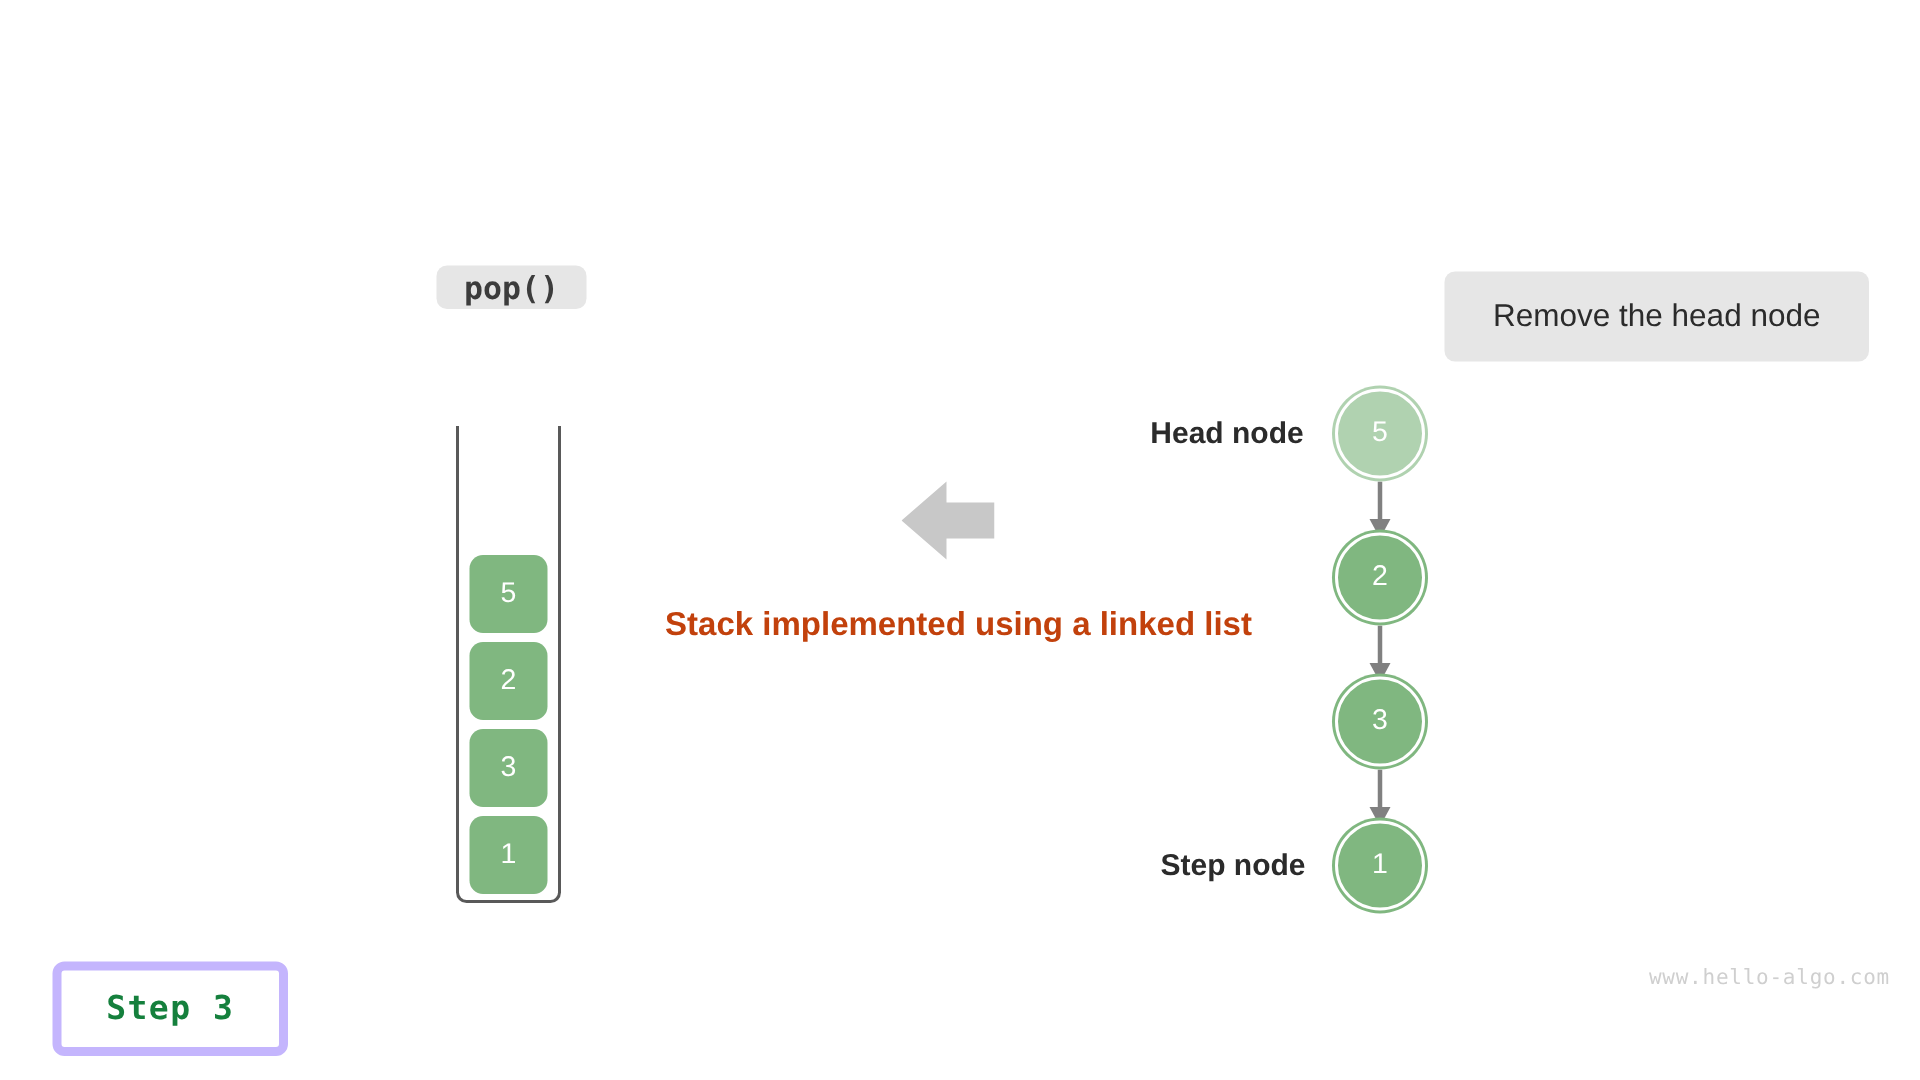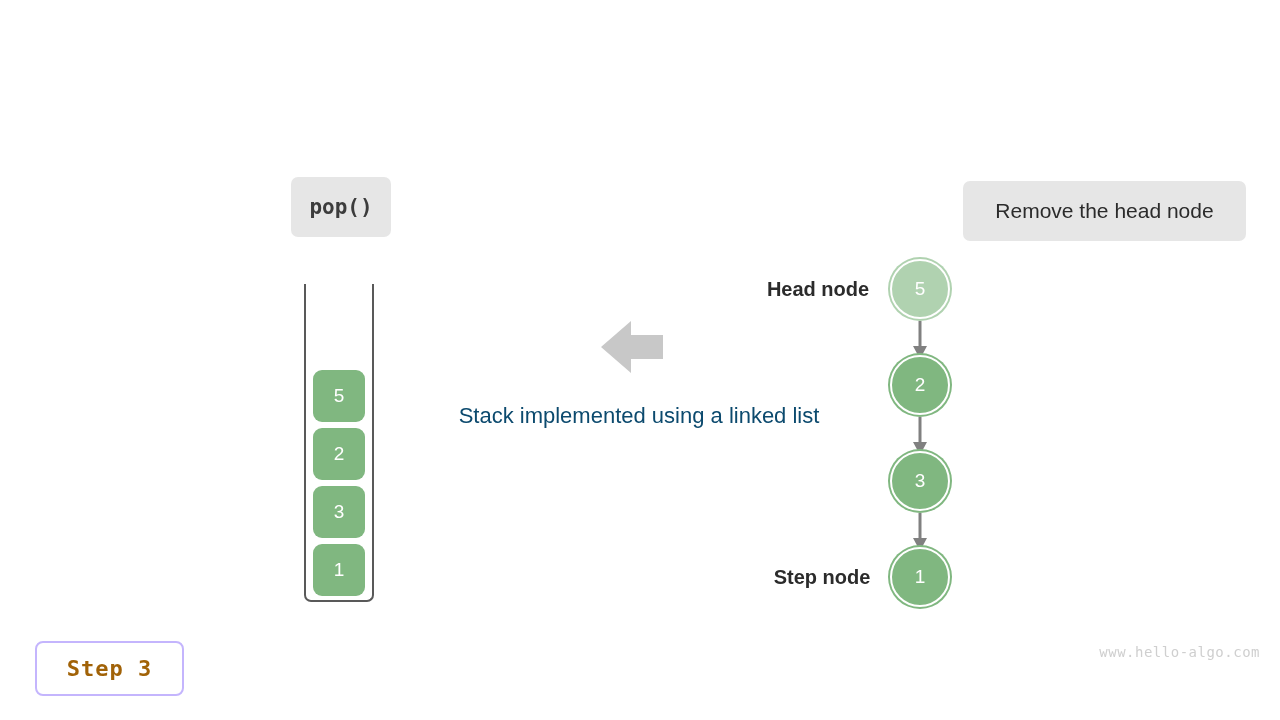--- a/index.html
+++ b/index.html
@@ -18,21 +18,21 @@
     width: 1280px;
     height: 720px;
   }
 
   
   .op-pill {
     position: absolute;
     left: 291px;
     top: 177px;
     width: 100px;
-    height: 60px;
+    height: 29px;
     background: #e6e6e6;
     border-radius: 7px;
     display: flex;
     align-items: center;
     justify-content: center;
     font-family: "DejaVu Sans Mono", "Liberation Mono", monospace;
     font-size: 21px;
     font-weight: 700;
     color: #3c3c3c;
     letter-spacing: 0px;
@@ -55,29 +55,29 @@
   }
 
   
   .step-badge {
     position: absolute;
     left: 35px;
     top: 641px;
     width: 145px;
     height: 51px;
     background: #ffffff;
-    border: 2px solid #c4b5fd;
+    border: 6px solid #c4b5fd;
     border-radius: 8px;
     display: flex;
     align-items: center;
     justify-content: center;
     font-family: "DejaVu Sans Mono", "Liberation Mono", monospace;
     font-size: 22px;
     font-weight: 700;
-    color: #a16207;
+    color: #15803d;
     letter-spacing: 1px;
   }
 
   
   .watermark {
     position: absolute;
     right: 20px;
     top: 644px;
     font-family: "DejaVu Sans Mono", "Liberation Mono", monospace;
     font-size: 14px;
@@ -86,21 +86,22 @@
   }
 
   
   .caption {
     position: absolute;
     left: 0px;
     top: 403px;
     width: 1280px;
     text-align: center;
     font-size: 22px;
-    color: #0c4a6e;
+    color: #c2410c;
+    font-weight: bold;
   }
   .caption-inner {
     display: inline-block;
     transform: translateX(-1px);
   }
 
   
   .stack-wrap {
     position: absolute;
     left: 304px;

